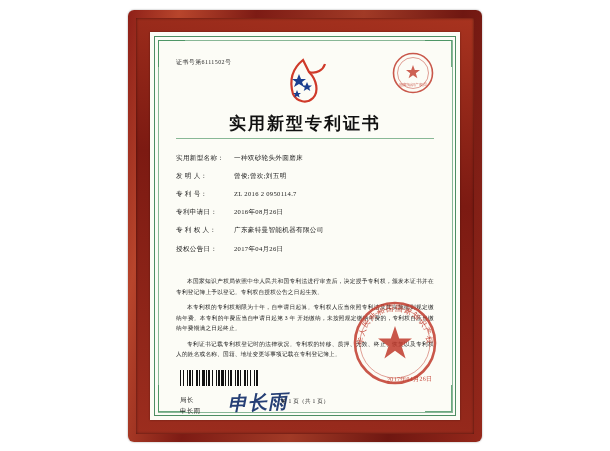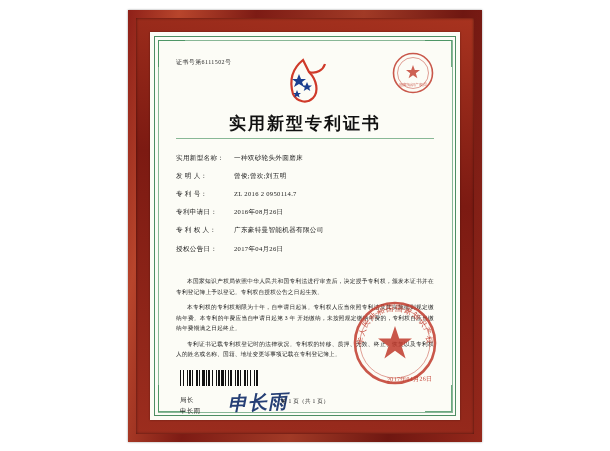--- a/index.html
+++ b/index.html
@@ -21,21 +21,21 @@
   }
 
   
   .frame-outer {
     position: absolute;
     left: 128px;
     top: 10px;
     width: 354px;
     height: 432px;
     background: linear-gradient(100deg, #8e2018 0%, #b8452c 12%, #7d1b14 30%, #a13a26 55%, #6f1711 78%, #95281b 100%);
-    border-radius: 0;
+    border-radius: 6px;
     box-shadow: 0 0 2px rgba(0,0,0,0.4);
   }
   .frame-inner-bevel {
     position: absolute;
     left: 8px;
     top: 8px;
     right: 8px;
     bottom: 8px;
     background: linear-gradient(190deg, #a8331f 0%, #7c1a12 40%, #9c2d1e 100%);
     box-shadow: inset 0 0 3px rgba(0,0,0,0.55);

